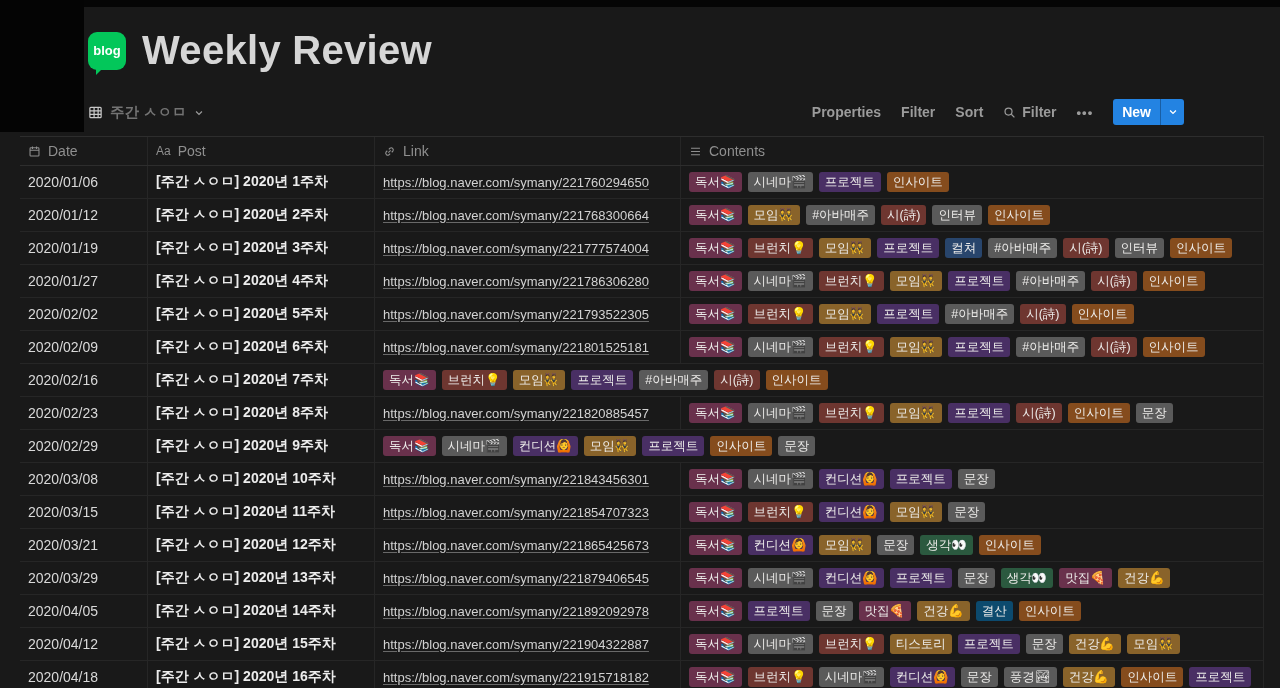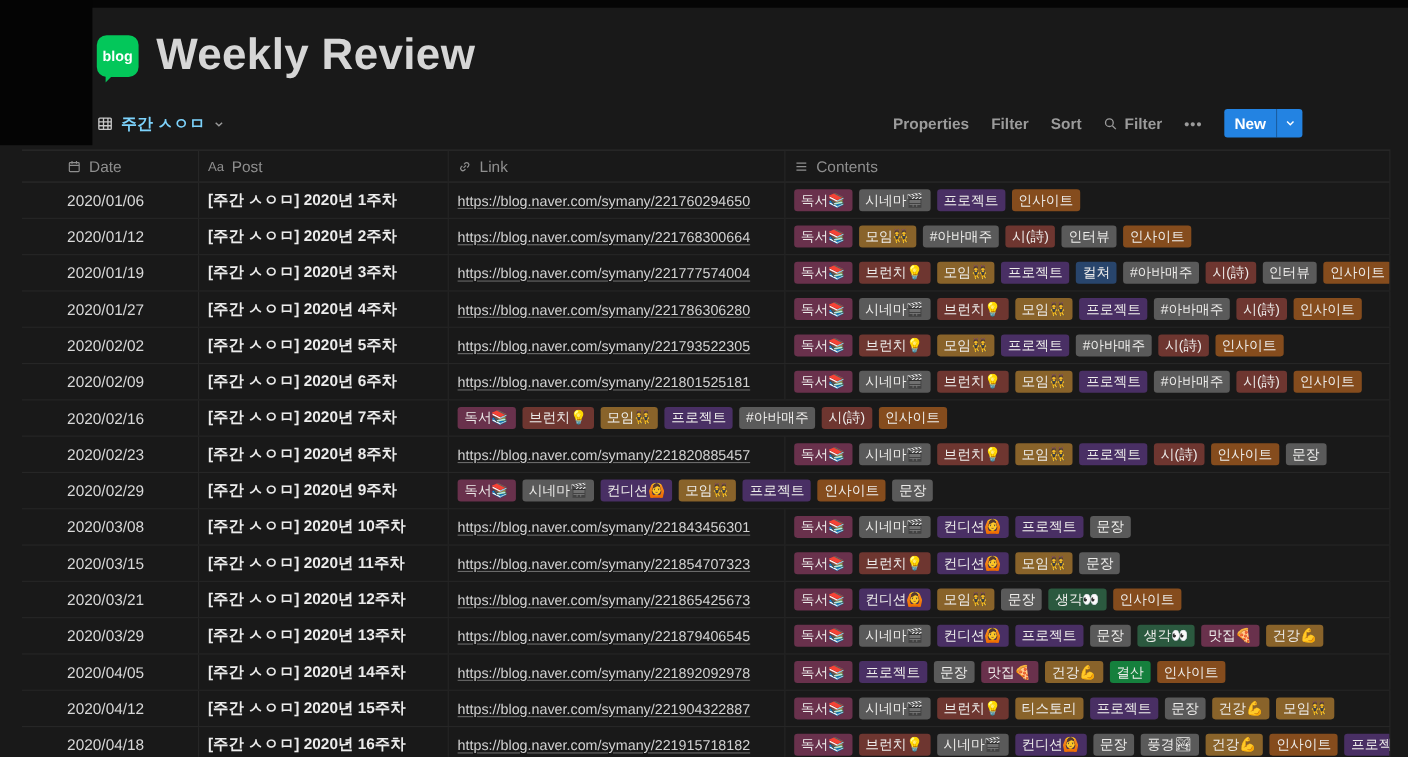--- a/index.html
+++ b/index.html
@@ -24,21 +24,21 @@
     border-style:solid; border-width:7px 7px 0 0;
     border-color:#03C75A transparent transparent transparent;
   }
   h1.page-title { font-size:40px; font-weight:700; color:#d6d6d6; letter-spacing:.3px; }
 
   
   .view-bar {
     position:absolute; left:88px; top:98px; width:1096px; height:28px;
     display:flex; align-items:center; justify-content:space-between;
   }
-  .view-tab { display:flex; align-items:center; gap:7px; font-size:14.5px; font-weight:700; color:#7dd3fc; cursor:default; }
+  .view-tab { display:flex; align-items:center; gap:7px; font-size:14.5px; font-weight:700; color:#737373; cursor:default; }
   .view-tab .chev svg { display:block; margin-top:2px; }
   .icon { display:inline-flex; align-items:center; }
   .controls { display:flex; align-items:center; gap:20px; color:#9b9b9b; font-size:14px; }
   .ctrl { white-space:nowrap; cursor:default;font-weight:bold; }
   .ctrl.search { display:flex; align-items:center; gap:6px; }
   .ctrl.dots { font-size:13px; letter-spacing:1px; color:#9b9b9b; }
   .new-btn {
     display:flex; align-items:stretch; height:26px; border-radius:3px; overflow:hidden;
     background:#2383E2; color:#fff;
   }
@@ -52,21 +52,21 @@
     border-top:1px solid #2d2d2d; border-bottom:1px solid #2d2d2d;
   }
   .hcell { display:flex; align-items:center; gap:7px; padding:0 8px; border-right:1px solid #262626; overflow:hidden; white-space:nowrap; }
   .aa-glyph { font-size:12px; color:#8f8f8f; font-weight:400; }
 
   .trow { display:flex; height:33px; border-bottom:1px solid #262626; }
   .cell {
     display:flex; align-items:center; padding:0 8px; height:100%;
     border-right:1px solid #262626; overflow:hidden; white-space:nowrap;
   }
-  .col-date { width:128px; flex:0 0 128px;margin-left:33px; }
+  .col-date { width:128px; flex:0 0 128px; }
   .col-post { width:227px; flex:0 0 227px; }
   .col-link { width:306px; flex:0 0 306px; }
   .col-tags { flex:1 1 auto; min-width:0; }
 
   .date-cell { color:#d9d9d9; font-size:14px; }
   .post-cell { color:#ececec; font-weight:700; font-size:14px; }
   .link-text {
     color:#d2d2d2; font-size:13px;
     text-decoration:underline; text-decoration-color:rgba(255,255,255,.35); text-underline-offset:2px;
     cursor:pointer;
@@ -371,21 +371,21 @@
         <div class="cell col-post post-cell">[주간 ㅅㅇㅁ] 2020년 14주차</div>
         <div class="cell col-link link-cell">
           <span class="link-text">https://blog.naver.com/symany/221892092978</span>
         </div>
         <div class="cell col-tags tags-cell">
           <span class="tag" style="background: rgb(105, 49, 76);">독서📚</span>
           <span class="tag" style="background: rgb(73, 47, 100);">프로젝트</span>
           <span class="tag" style="background: rgb(90, 90, 90);">문장</span>
           <span class="tag" style="background: rgb(105, 49, 76);">맛집🍕</span>
           <span class="tag" style="background: rgb(137, 99, 42);">건강💪</span>
-          <span class="tag" style="background: #15803d;">결산</span>
+          <span class="tag" style="background: #0c4a6e;">결산</span>
           <span class="tag" style="background: rgb(133, 76, 29);">인사이트</span>
         </div>
       </div>
       <div class="trow">
         <div class="cell col-date date-cell">2020/04/12</div>
         <div class="cell col-post post-cell">[주간 ㅅㅇㅁ] 2020년 15주차</div>
         <div class="cell col-link link-cell">
           <span class="link-text">https://blog.naver.com/symany/221904322887</span>
         </div>
         <div class="cell col-tags tags-cell">

